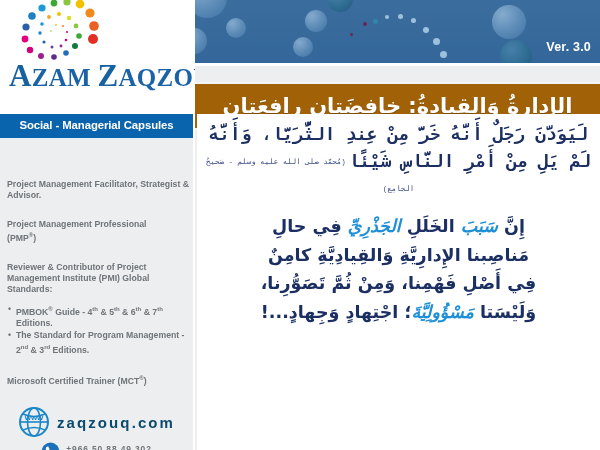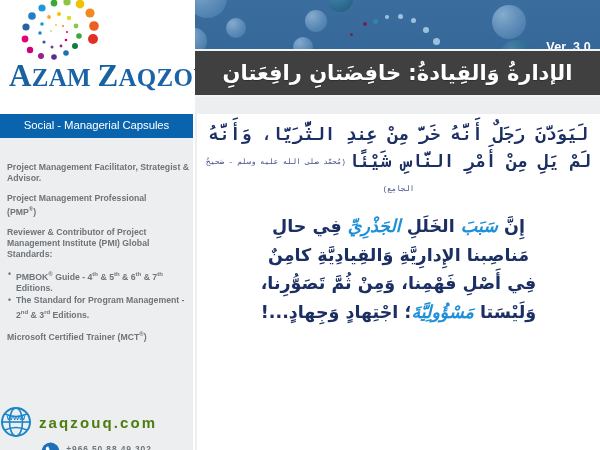--- a/index.html
+++ b/index.html
@@ -97,23 +97,23 @@
   .band-rule {
     position: absolute;
     left: 195px; top: 63px;
     width: 405px; height: 3px;
     background: #ffffff;
   }
 
   
   .title-bar {
     position: absolute;
-    left: 195px; top: 49px;
+    left: 195px; top: 82px;
     width: 405px; height: 48px;
-    background: #404040;
+    background: #a16207;
     display: flex;
     align-items: center;
     justify-content: center;
     border-top: 2px solid #f2f4f6;
     border-bottom: 2px solid #f2f4f6;
     box-sizing: border-box;
   }
   .title-text {
     direction: rtl;
     color: #ffffff;
@@ -138,42 +138,42 @@
     position: absolute;
     left: 0; top: 0;
     width: 193px;
     background: #0a63ad;
     padding: 4px 0 5px 0;
     text-align: center;
   }
   .sh-en {
     color: #ffffff;
     font-size: 11.4px;
-    font-weight: normal;
+    font-weight: bold;
     letter-spacing: -0.1px;
     line-height: 15px;
   }
   .sh-ar {
     color: #ffffff;
     direction: rtl;
     font-family: "DejaVu Sans", sans-serif;
     font-size: 12.6px;
     line-height: 17px;
   }
   .creds {
     position: absolute;
     left: 7px;
     top: 48px;
     width: 182px;
     color: #6f7478;
     font-size: 8.7px;
     font-weight: bold;
     line-height: 11.4px;
   }
-  .creds p { margin: 0 0 8px 0; }
+  .creds p { margin: 17px 0 8px 0; }
   .creds sup { font-size: 6px; vertical-align: super; }
   .creds .reg { font-size: 6px; vertical-align: super; }
   .creds ul {
     margin: 1px 0 0 0;
     padding-left: 9px;
     list-style: none;
   }
   .creds ul li {
     position: relative;
     margin-bottom: 1px;
@@ -187,31 +187,32 @@
   }
   .creds em { font-style: italic; }
 
   
   .web-row {
     position: absolute;
     left: 0; top: 292px;
     width: 193px;
     display: flex;
     align-items: center;
+    justify-content: center;
     gap: 7px;
   }
   .globe {
     width: 32px; height: 32px;
     flex: 0 0 32px;
   }
   .web-text {
     font-size: 15px;
     font-weight: bold;
     letter-spacing: 2.1px;
-    color: #4d7c0f;
+    color: #0c4a6e;
     white-space: nowrap;
   }
   .phone-row {
     position: absolute;
     left: 0; top: 328px;
     width: 193px;
     display: flex;
     align-items: flex-start;
     justify-content: center;
     gap: 6px;

